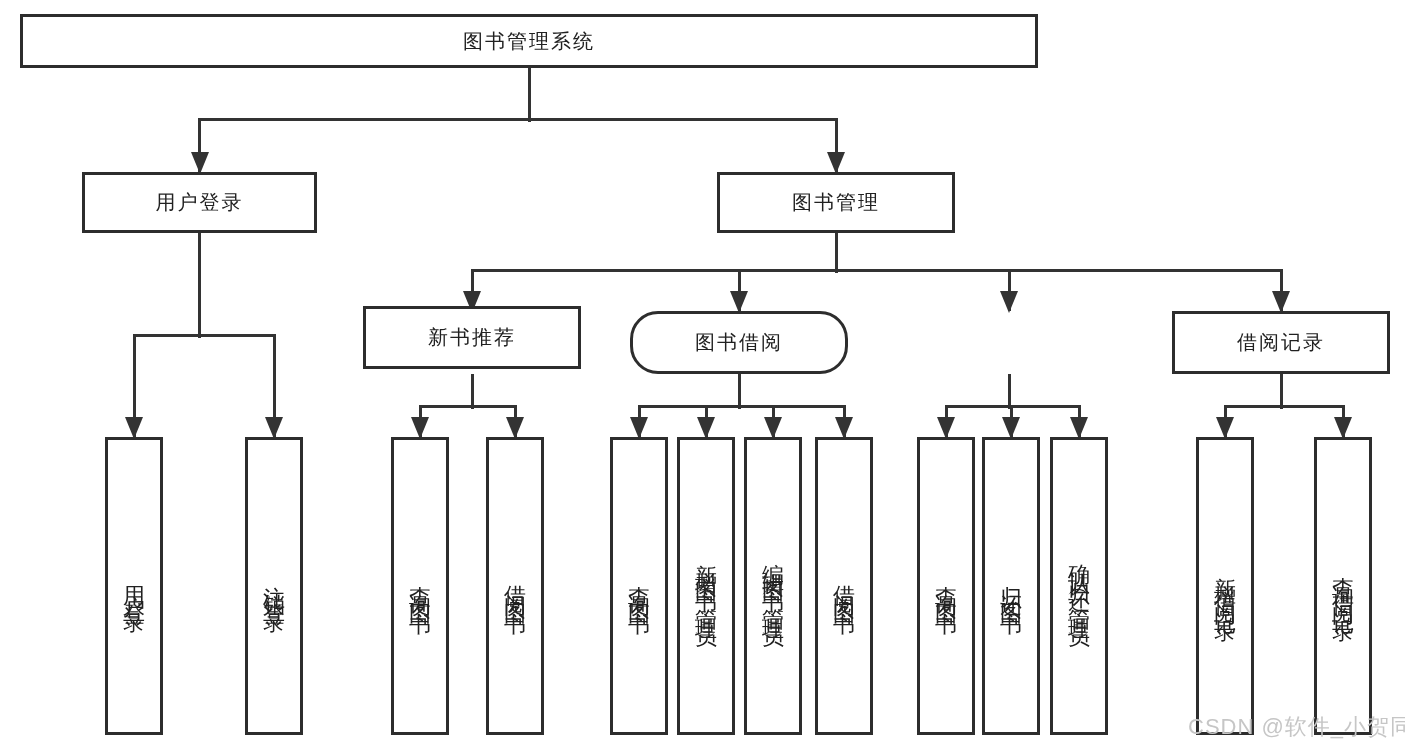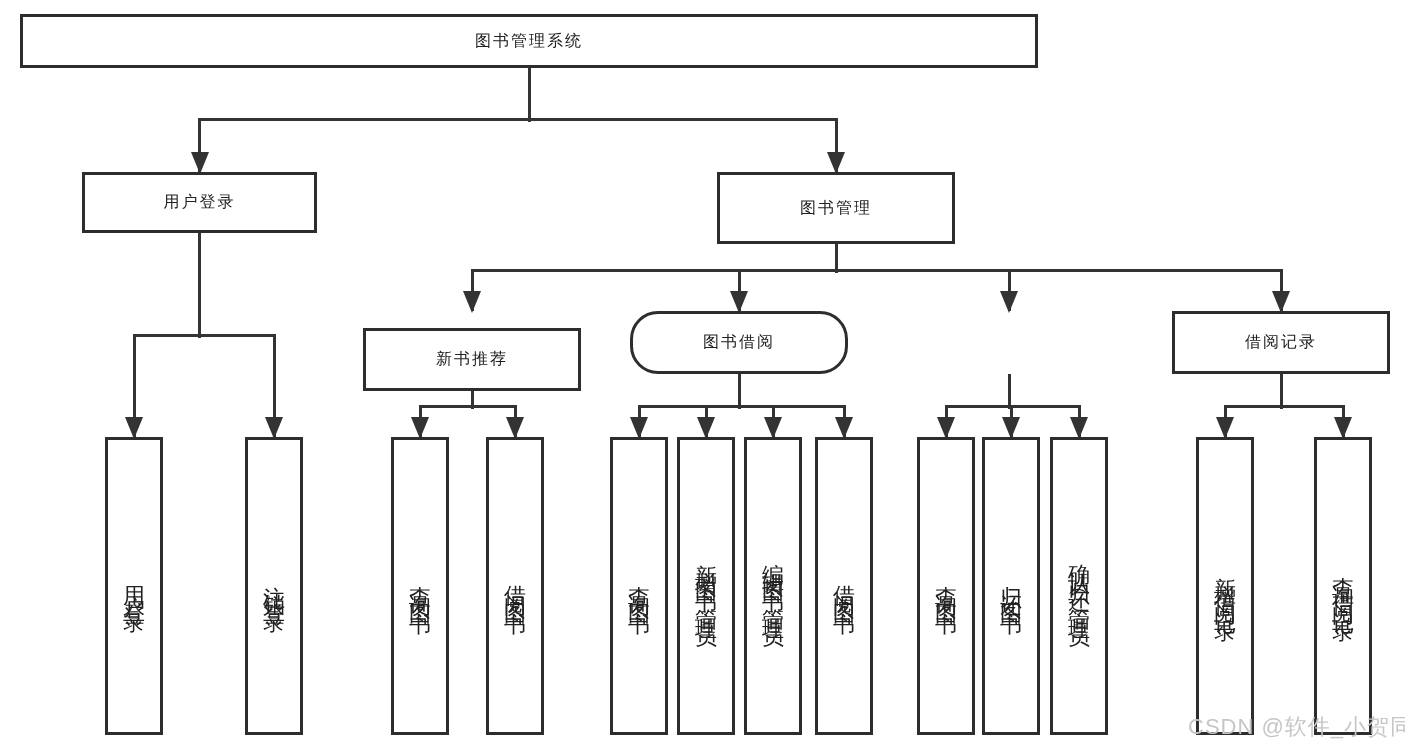--- a/index.html
+++ b/index.html
@@ -18,21 +18,21 @@
     position: absolute;
     box-sizing: border-box;
     border: 3px solid #2d2d2d;
     background: #ffffff;
     display: flex;
     align-items: center;
     justify-content: center;
     color: #212121;
   }
   .node .lbl {
-    font-size: 16px;
+    font-size: 20px;
     letter-spacing: 2px;
     white-space: nowrap;
   }
   .node.vertical .lbl {
     writing-mode: vertical-rl;
     text-orientation: mixed;
     font-size: 22px;
     letter-spacing: 9px;
     line-height: 1;
     white-space: nowrap;
@@ -116,24 +116,24 @@
     <div class="line" style="left: 1223.5px; top: 406px; width: 3px; height: 31px;"></div>
     <div class="arrowhead" style="left: 1216px; top: 417px;"></div>
     <div class="line" style="left: 1341.5px; top: 406px; width: 3px; height: 31px;"></div>
     <div class="arrowhead" style="left: 1334px; top: 417px;"></div>
     <div class="node" style="left: 20px; top: 14px; width: 1018px; height: 54px;">
       <span class="lbl">图书管理系统</span>
     </div>
     <div class="node" style="left: 82px; top: 172px; width: 235px; height: 61px;">
       <span class="lbl">用户登录</span>
     </div>
-    <div class="node" style="left: 717px; top: 172px; width: 238px; height: 72px;">
+    <div class="node" style="left: 717px; top: 172px; width: 238px; height: 61px;">
       <span class="lbl">图书管理</span>
     </div>
-    <div class="node" style="left: 363px; top: 328px; width: 218px; height: 63px;">
+    <div class="node" style="left: 363px; top: 306px; width: 218px; height: 63px;">
       <span class="lbl">新书推荐</span>
     </div>
     <div class="node" style="left: 630px; top: 311px; width: 218px; height: 63px; border-radius: 28px;">
       <span class="lbl">图书借阅</span>
     </div>
     <div class="node" style="left: 1172px; top: 311px; width: 218px; height: 63px;">
       <span class="lbl">借阅记录</span>
     </div>
     <div class="node vertical" style="left: 105px; top: 437px; width: 58px; height: 298px;">
       <span class="lbl">用户登录</span>

